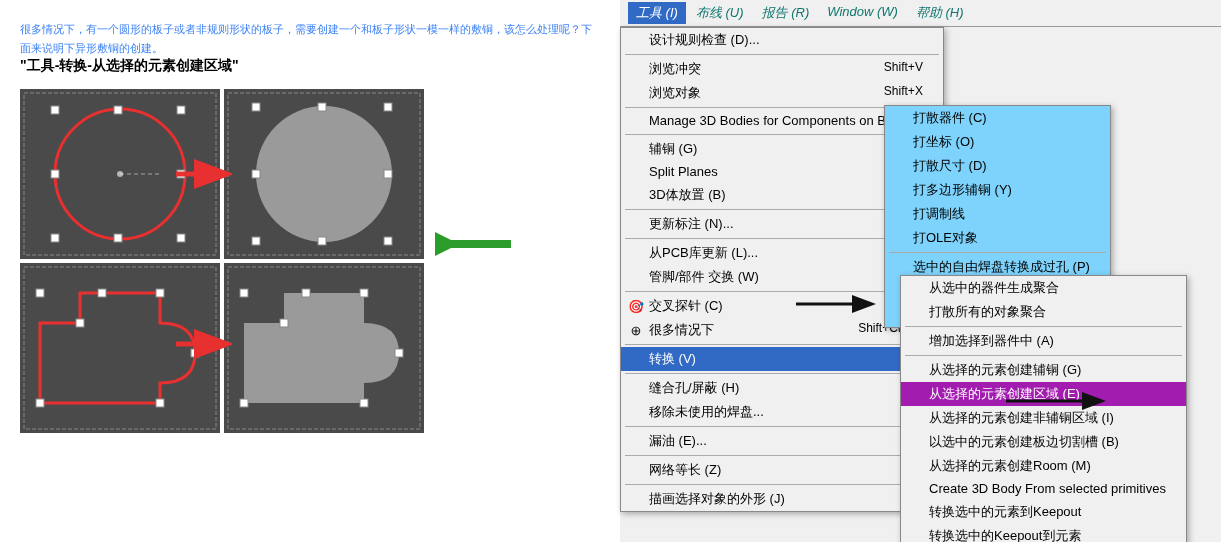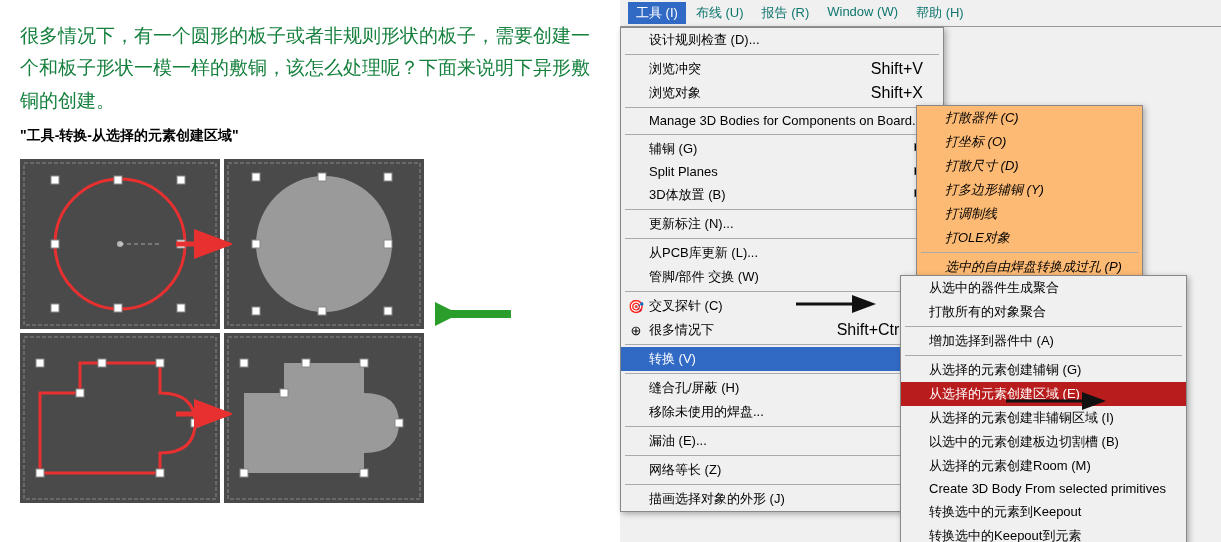--- a/index.html
+++ b/index.html
@@ -14,24 +14,23 @@
     }
 
     
     .left-panel {
       width: 620px;
       padding: 20px 24px 10px 20px;
       flex-shrink: 0;
     }
 
     .intro-text {
-      font-size: 19px;
+      font-size: 11px;
       line-height: 1.7;
-      color: #15803d;
-      margin-bottom: 10px;
+      color: #3b82f6;
     }
 
     .highlight-text {
       font-weight: bold;
       font-size: 14px;
       color: #000;
       margin-bottom: 14px;
     }
 
     .image-area {
@@ -93,20 +92,21 @@
       background: #f0f0f0;
     }
 
     .menu-bar {
       display: flex;
       background: #f0f0f0;
       border-bottom: 1px solid #999;
       padding: 2px 8px;
       gap: 2px;
       font-size: 13px;
+      font-style: italic;
     }
 
     .menu-bar-item {
       padding: 2px 8px;
       cursor: pointer;
       white-space: nowrap;
       color: #0f766e;
     }
     .menu-bar-item:hover, .menu-bar-item.active {
       background: #316ac5;
@@ -146,21 +146,21 @@
       gap: 19px;
     }
 
     .menu-item.selected {
       background: #316ac5;
       color: #fff;
     }
 
     .menu-item .shortcut {
       margin-left: auto;
-      font-size: 16px;
+      font-size: 12px;
       color: inherit;
       padding-left: 20px;
     }
 
     .menu-item .arrow-right {
       margin-left: auto;
       font-size: 11px;
     }
 
     .menu-separator {
@@ -175,44 +175,43 @@
       width: 18px;
       height: 18px;
       display: flex;
       align-items: center;
       justify-content: center;
     }
 
     
     .submenu-1 {
       position: absolute;
-      left: 296px;
+      left: 264px;
       top: 78px;
-      background: #fdba74;
+      background: #7dd3fc;
       border: 1px solid #888;
       min-width: 160px;
       box-shadow: 2px 2px 6px rgba(0,0,0,0.3);
       z-index: 20;
-      font-style: italic;
     }
 
     
     .submenu-2 {
       position: absolute;
       left: 280px;
       top: 248px;
       background: #f0f0f0;
       border: 1px solid #888;
       min-width: 230px;
       box-shadow: 2px 2px 6px rgba(0,0,0,0.3);
       z-index: 20;
     }
 
     .submenu-2 .menu-item.highlighted {
-      background: #b91c1c;
+      background: #a21caf;
       color: #fff;
     }
   </style>
 </head>
 <body>
 
 <div class="left-panel">
   <p class="intro-text">很多情况下，有一个圆形的板子或者非规则形状的板子，需要创建一个和板子形状一模一样的敷铜，该怎么处理呢？下面来说明下异形敷铜的创建。</p>
   <p class="highlight-text">"工具-转换-从选择的元素创建区域"</p>
 

